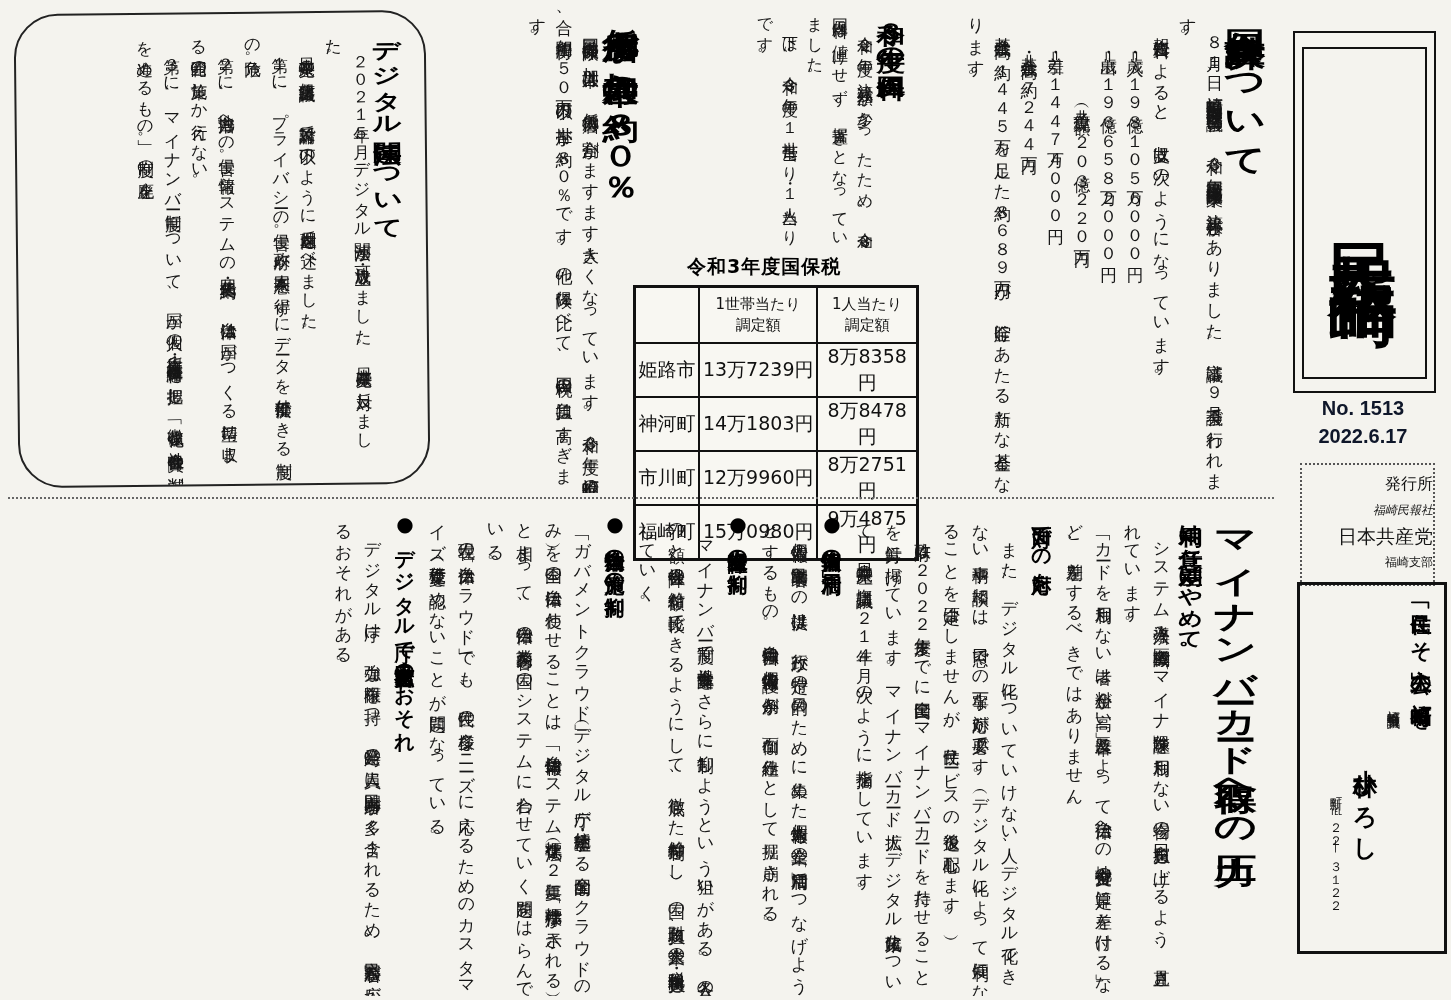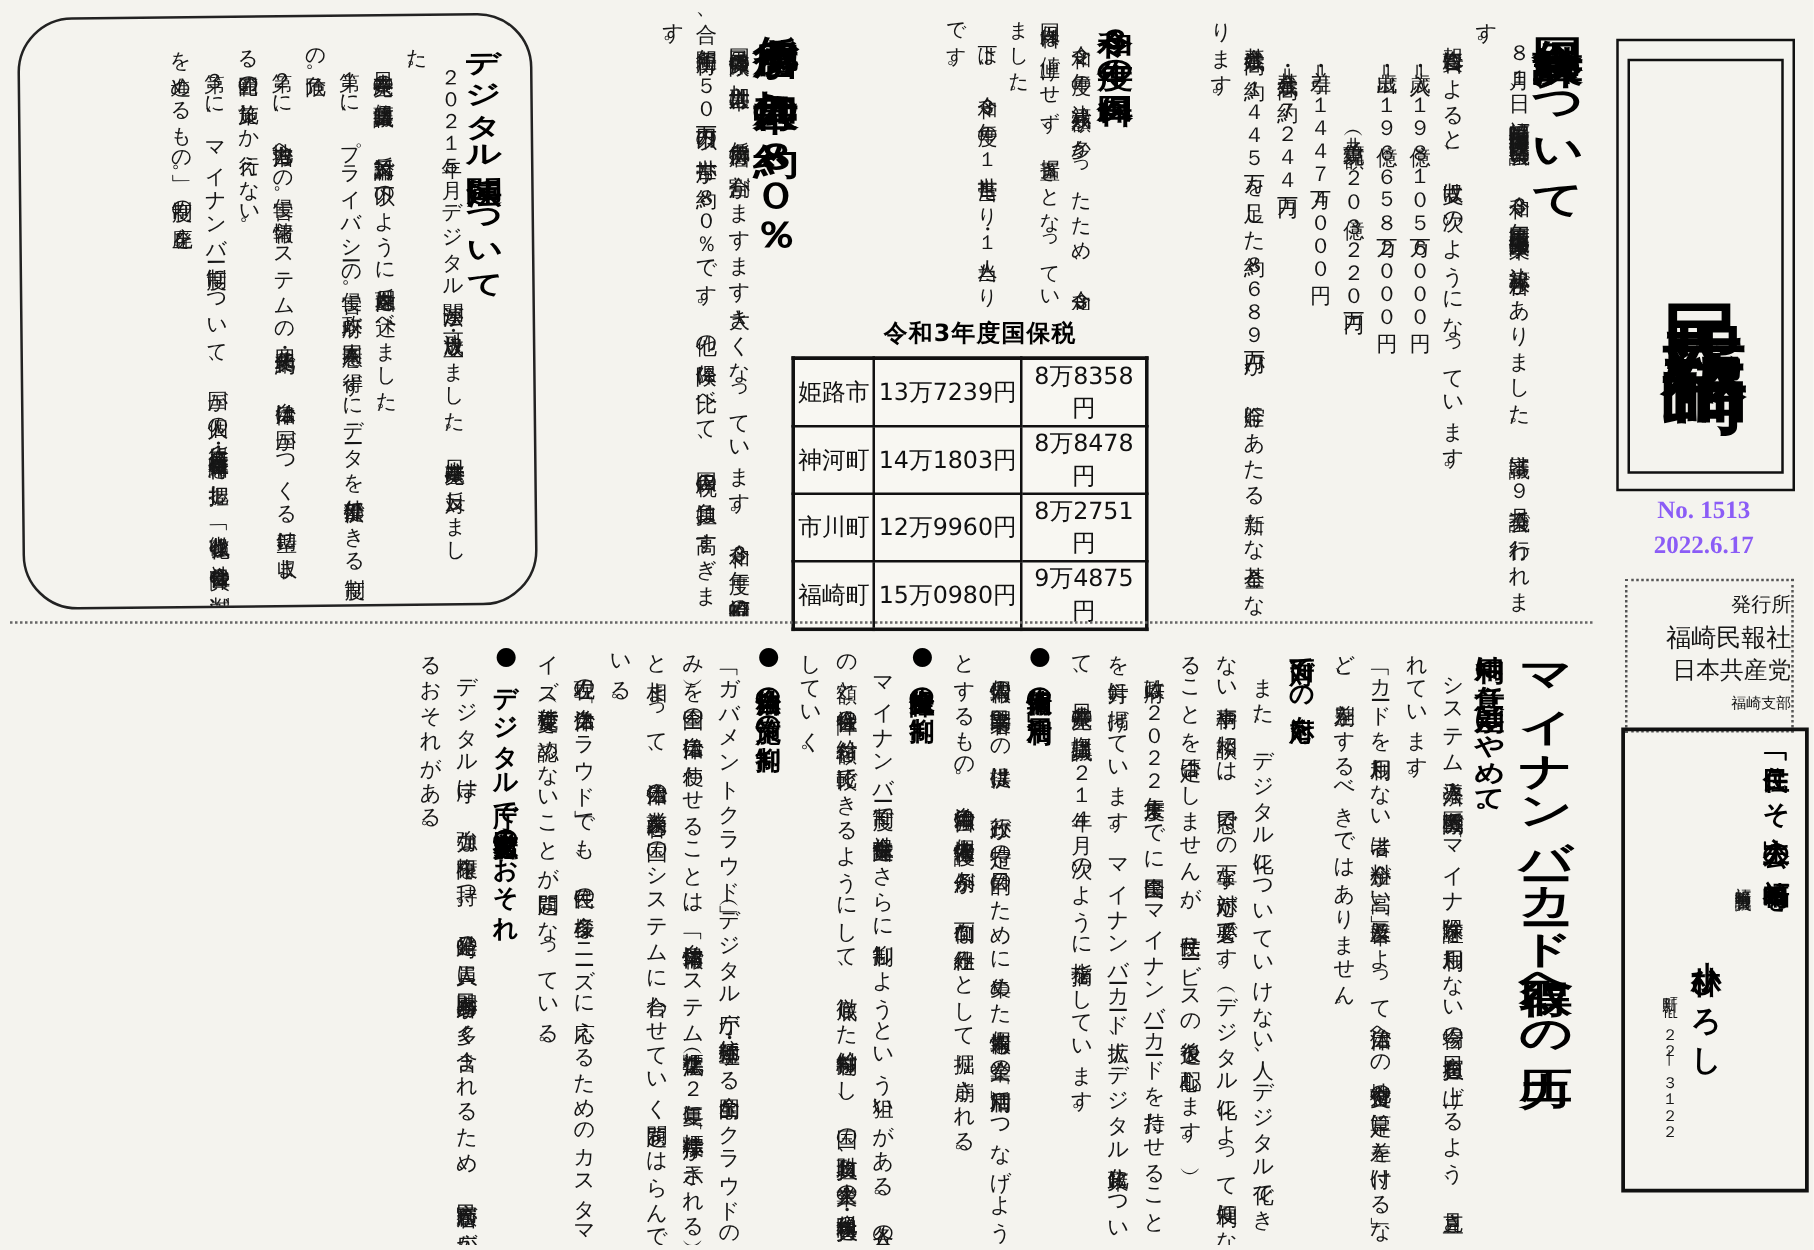--- a/index.html
+++ b/index.html
@@ -14,25 +14,25 @@
   .pre{white-space:pre-line;}
   p{margin:0;}
   h1,h2,h3{margin:0; font-weight:bold; color:#000;}
 
   
   .masthead-outer{left:1293px; top:31px; width:139px; height:358px; border:2px solid #111;}
   .masthead-inner{position:absolute; left:7px; top:14px; right:7px; bottom:12px; border:2px solid #111;
     display:flex; align-items:center; justify-content:center;}
   .masthead-title{writing-mode:vertical-rl; font-size:68px; font-weight:900; letter-spacing:12px; line-height:1; color:#000;}
   .issue-block{left:1293px; top:394px; width:140px; text-align:center;
-    font-family:Liberation Serif, serif; font-weight:bold; font-size:20px; line-height:28px; color:#8b5cf6;}
+    font-family:Liberation Sans, sans-serif; font-weight:bold; font-size:20px; line-height:28px; color:#0f172a;}
   .publisher-box{left:1300px; top:463px; width:131px; height:113px; border:2px dotted #555; text-align:right; padding-top:6px;}
   .publisher-box div{line-height:26px;}
   .pub-label{font-size:16px;}
-  .pub-name{font-size:20px;}
+  .pub-name{font-size:12px;font-style:italic;}
   .pub-party{font-size:19px;}
   .pub-branch{font-size:12px;}
   .ad-box{left:1297px; top:582px; width:138px; height:356px; border:3px solid #111; padding:10px 6px 0 0;}
   .ad-box .blk{writing-mode:vertical-rl;}
   .ad-slogan{font-size:21px; font-weight:bold; letter-spacing:2px; line-height:34px; color:#000;}
   .ad-title{font-size:13px; letter-spacing:1px; line-height:22px; margin-top:105px;}
   .ad-name{font-size:24px; font-weight:bold; letter-spacing:4px; line-height:34px; margin-top:155px; color:#000;}
   .ad-phone{font-size:12.5px; letter-spacing:0.5px; line-height:24px; margin-top:192px;}
 
   
@@ -53,21 +53,21 @@
   #a2{left:652px; top:6px; width:266px; height:242px;}
   #a3{left:468px; top:6px; width:182px; height:487px;}
   #a4{left:16px; top:12px; width:412px; height:474px; border:2px solid #222; border-radius:44px;
       padding:14px 12px; box-sizing:border-box; transform:rotate(-0.6deg);}
   #bottom{left:6px; top:512px; width:1270px; height:484px;}
 
   .divider{left:8px; top:497px; width:1266px; height:0; border-top:2px dotted #666;}
 
   
   .table-wrap{left:633px; top:254px; width:286px; font-family:"DejaVu Sans","Liberation Sans",sans-serif;}
-  .table-title{font-size:19px; font-weight:bold; letter-spacing:1px; margin:0 0 5px 74px; color:#000;}
+  .table-title{font-size:19px; font-weight:bold; letter-spacing:1px; margin:0 0 5px 54px; color:#000;}
   table.kokuho{border-collapse:collapse; width:100%; border:3px solid #111; background:#f8f7f2;}
   table.kokuho th, table.kokuho td{border:2px solid #111; text-align:center; padding:0; color:#111;}
   table.kokuho th{font-size:15px; font-weight:normal; line-height:21px; height:54px;}
   table.kokuho td{font-size:19px; height:43px;}
   td.rowlabel{font-size:18px; width:62px;}
   col.c1{width:62px;} col.c2{width:118px;} col.c3{width:100px;}
 </style>
 </head>
 <body>
 
@@ -115,20 +115,27 @@
 
   <div class="abs table-wrap">
     <div class="table-title">令和3年度国保税</div>
     <table class="kokuho">
       <colgroup>
           <col class="c1">
           <col class="c2">
           <col class="c3">
         </colgroup>
       <tbody>
+          <tr>
+        <th></th>
+        <th class="pre">1世帯当たり
+調定額</th>
+        <th class="pre">1人当たり
+調定額</th>
+      </tr>
       <tr>
         <td class="rowlabel">姫路市</td>
         <td>13万7239円</td>
         <td>8万8358円</td>
       </tr>
       <tr>
         <td class="rowlabel">神河町</td>
         <td>14万1803円</td>
         <td>8万8478円</td>
       </tr>

